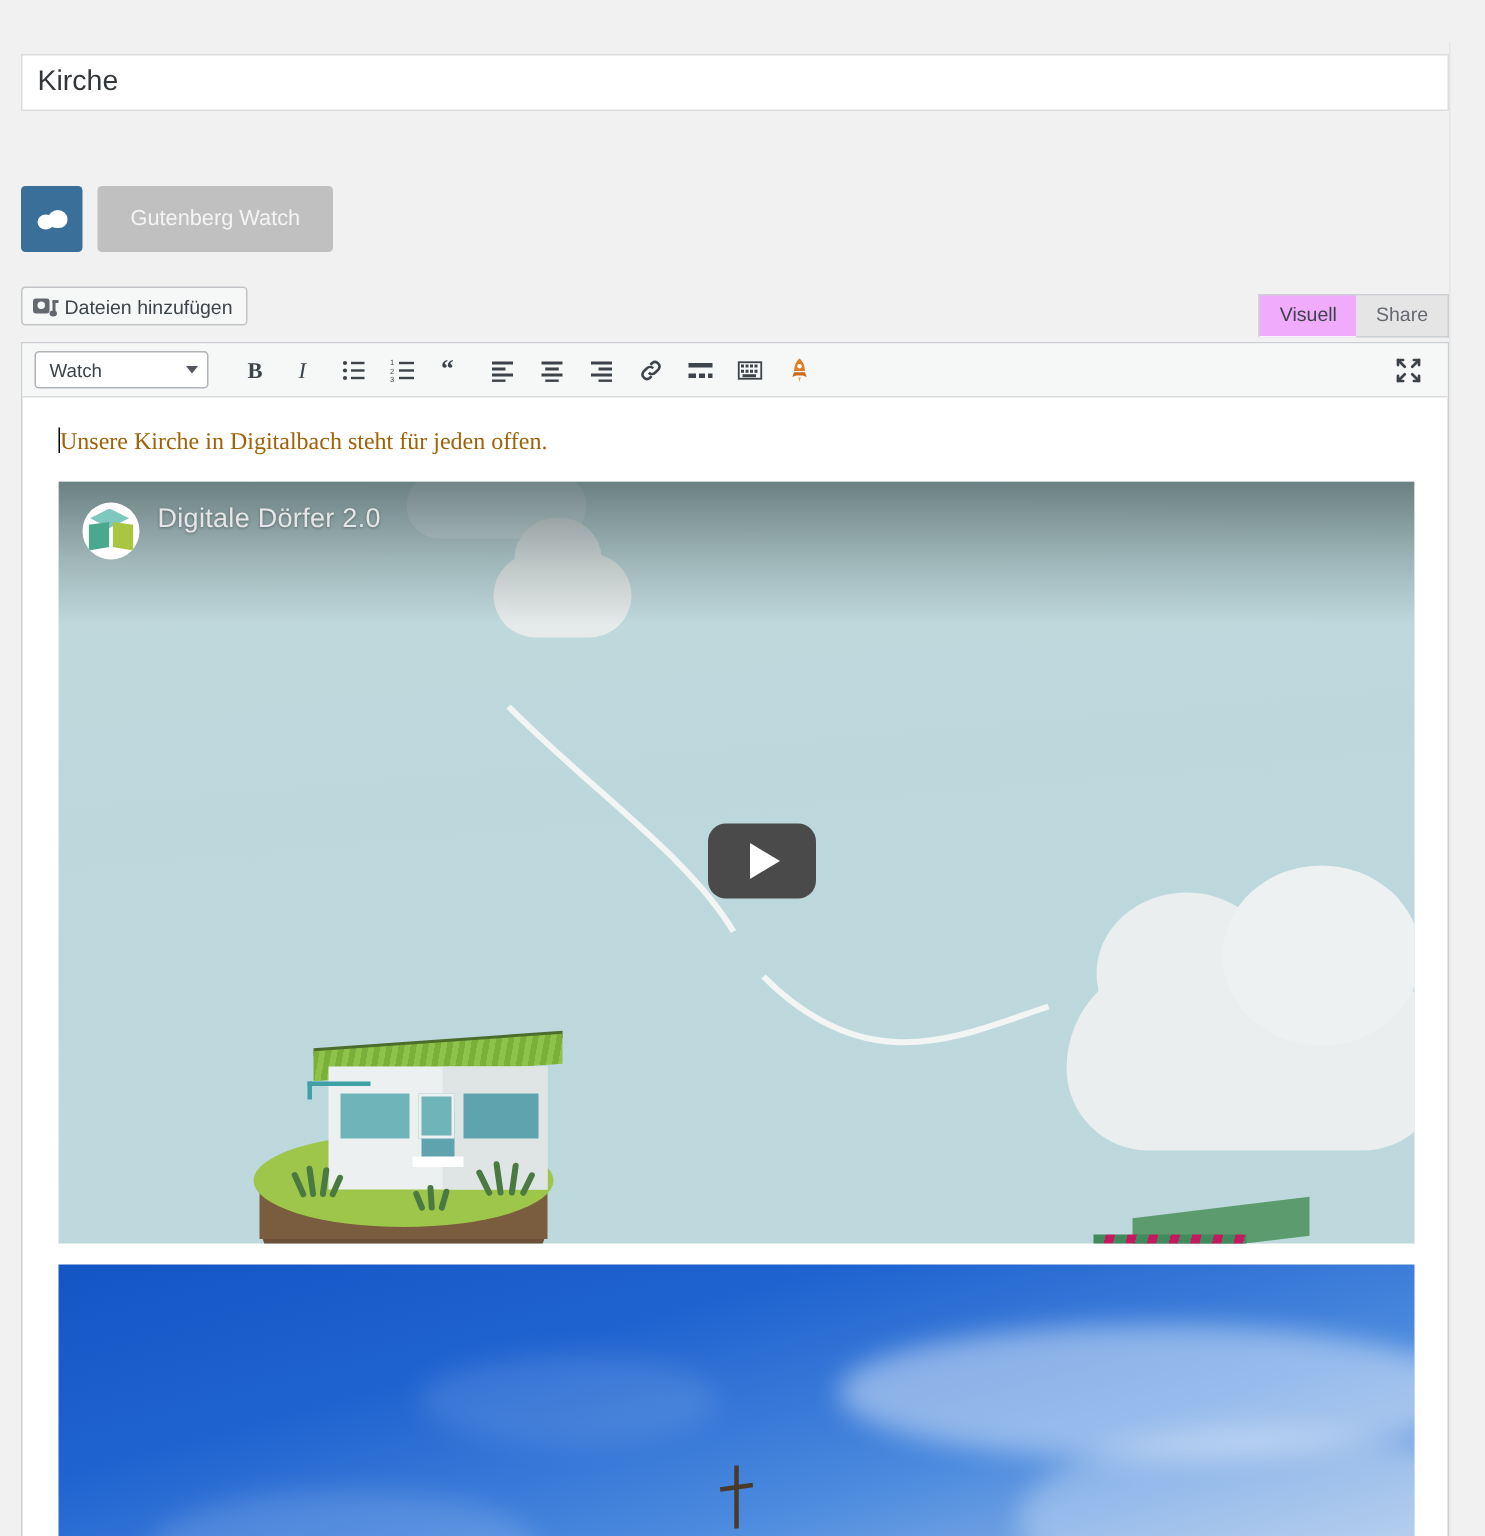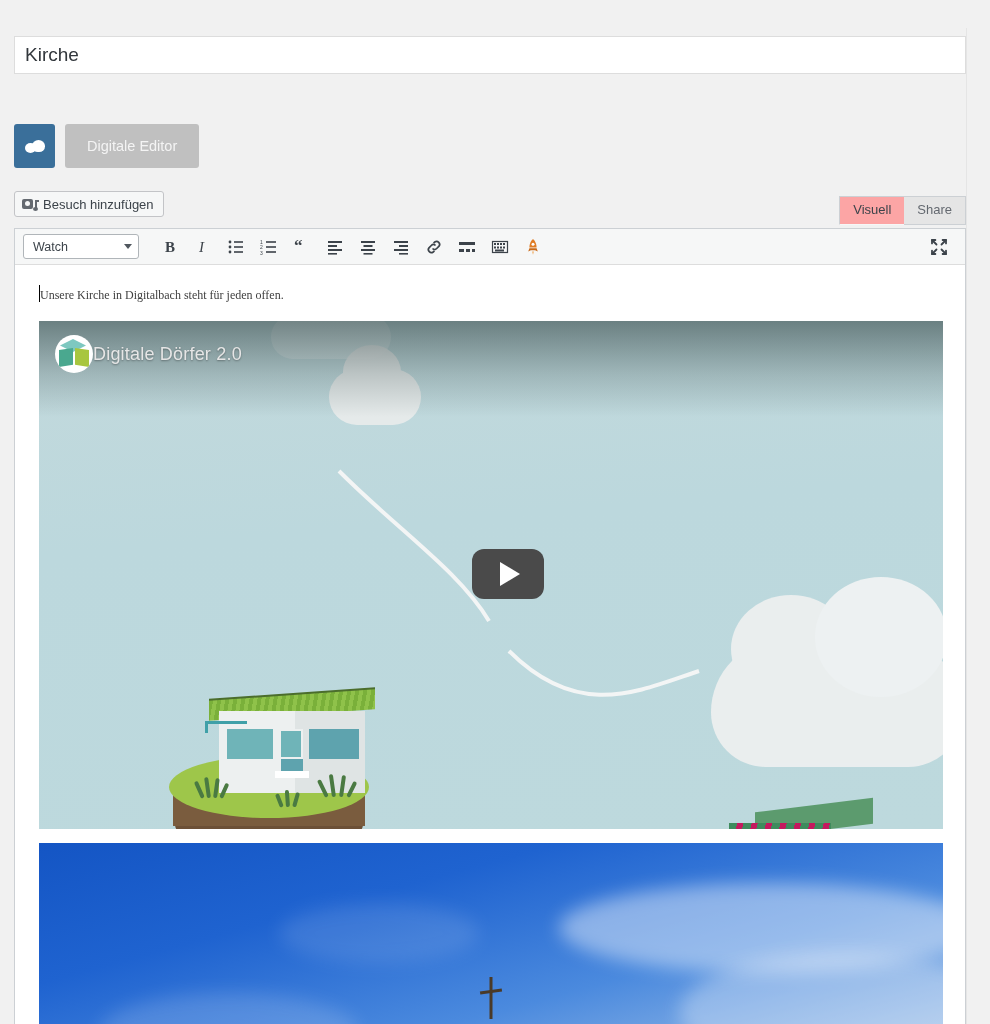--- a/index.html
+++ b/index.html
@@ -88,21 +88,21 @@
   }
   .add-media-label { font-size: 13px; color: #3c434a; white-space: nowrap; }
 
   
   .mode-tabs { position: absolute; right: 24px; top: 168px; display: flex; align-items: flex-end; }
   .mode-tab {
     font-size: 13px; padding: 5px 13px 6px; border: 1px solid #ccd0d4;
     color: #646970; cursor: pointer; line-height: 16px;
   }
   .mode-tab.active {
-    background: #fca5a5; border-bottom-color: #f6f7f7; color: #3c434a;
+    background: #f0abfc; border-bottom-color: #f6f7f7; color: #3c434a;
     border-right: none;
     text-align: center;
   }
   .mode-tab.inactive { background: #e5e5e5; border-left: none; }
 
   
   .editor-frame {
     position: absolute; left: 14px; top: 200px; width: 952px; height: 830px;
     background: #fff; border: 1px solid #ccd0d4;
   }
@@ -121,40 +121,40 @@
     width: 33px; height: 30px; display: flex; align-items: center; justify-content: center;
     cursor: pointer; color: #3c434a;
   }
   .tb-btn svg { display: block; }
   .fullscreen-btn { margin-left: auto; width: 36px; height: 30px;
     display: flex; align-items: center; justify-content: center; cursor: pointer; }
 
   
   .content { padding: 18px 24px 0; position: relative; }
   .para {
-    font-family: "Liberation Serif", serif; font-size: 12px; color: #404040;
+    font-family: "Liberation Serif", serif; font-size: 16px; color: #a16207;
     line-height: 24px; position: relative;
   }
   .caret-bar {
     display: inline-block; width: 1px; height: 17px; background: #000;
     vertical-align: -3px; margin-right: 0px;
   }
 
   
   .video-embed {
     position: relative; width: 904px; height: 508px; margin-top: 14px;
     background: linear-gradient(175deg, #c3d9dc 0%, #bcd8dd 40%, #bdd9dd 100%);
     overflow: hidden;
   }
   .vid-topfade {
     position: absolute; left: 0; top: 0; width: 100%; height: 96px;
     background: linear-gradient(180deg, rgba(35,55,55,.55) 0%, rgba(40,60,60,.22) 55%, rgba(0,0,0,0) 100%);
     z-index: 6;
   }
-  .vid-head { position: absolute; left: 16px; top: 14px; display: flex; align-items: center; z-index: 7; }
+  .vid-head { position: absolute; left: 16px; top: 14px; display: flex; gap: 12px; z-index: 7; }
   .vid-avatar {
     width: 38px; height: 38px; border-radius: 50%; background: #fff;
     display: flex; align-items: center; justify-content: center; position: relative; overflow: hidden;
   }
   .vid-avatar .cube-l { position: absolute; left: 4px; top: 13px; width: 14px; height: 19px;
     background: #4aa88f; clip-path: polygon(0 10%, 100% 0, 100% 88%, 0 100%); }
   .vid-avatar .cube-r { position: absolute; right: 4px; top: 13px; width: 14px; height: 19px;
     background: #a8c63f; clip-path: polygon(0 0, 100% 10%, 100% 100%, 0 88%); }
   .vid-avatar .cube-t { position: absolute; left: 5px; top: 4px; width: 26px; height: 13px;
     background: #7ec8c0; clip-path: polygon(50% 0, 100% 50%, 50% 100%, 0 50%); }
@@ -248,29 +248,29 @@
 
   <div class="title-field">
     <span class="title-text">Kirche</span>
   </div>
 
 
   <div class="editor-switch">
     <button class="cloud-btn">
       <span class="cloud-glyph"></span>
     </button>
-    <button class="gutenberg-btn">Digitale Editor</button>
+    <button class="gutenberg-btn">Gutenberg Watch</button>
   </div>
 
   <div class="add-media">
     <span class="media-icon">
       <i class="cam"></i>
         <i class="note"></i>
     </span>
-    <span class="add-media-label">Besuch hinzufügen</span>
+    <span class="add-media-label">Dateien hinzufügen</span>
   </div>
 
   <div class="mode-tabs">
     <div class="mode-tab active">Visuell</div>
     <div class="mode-tab inactive">Share</div>
   </div>
 
   <div class="editor-frame">
 
     <div class="toolbar">

